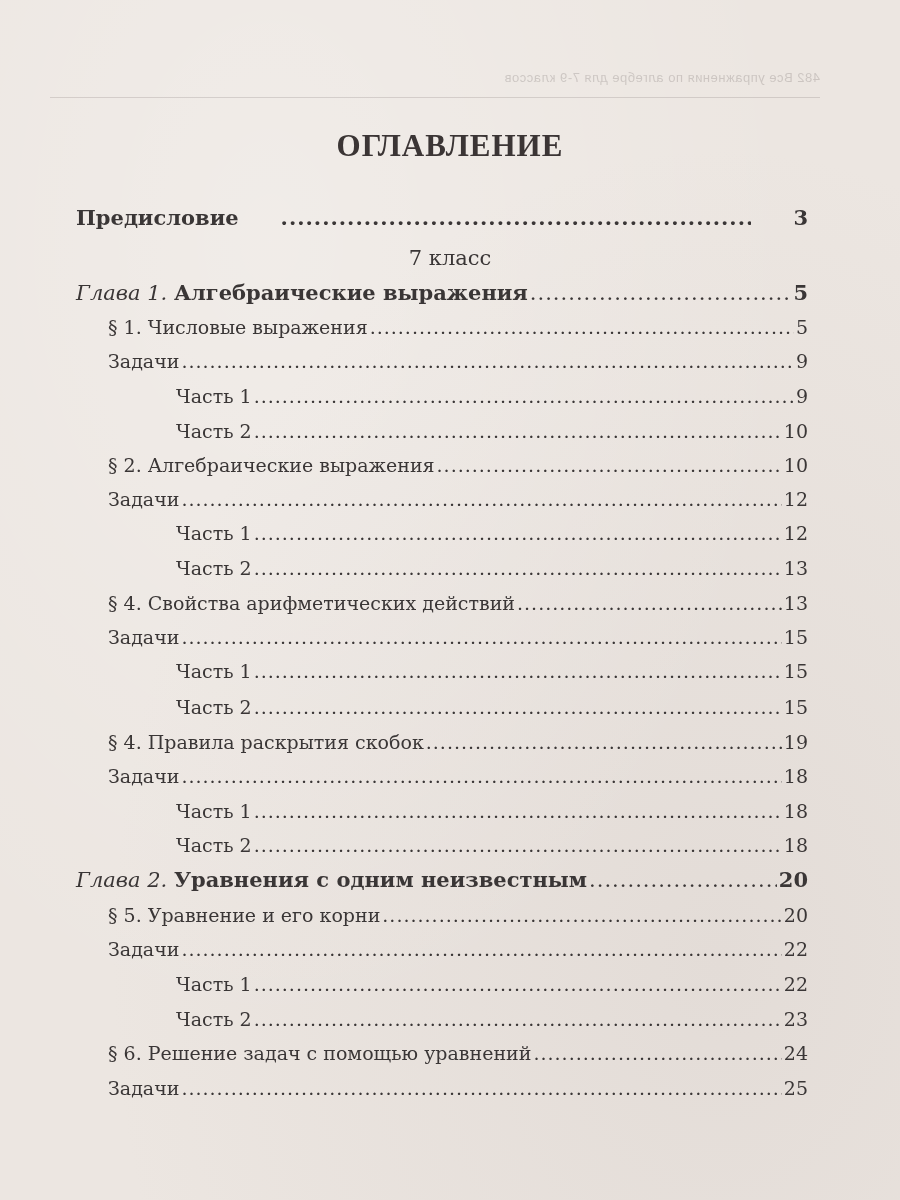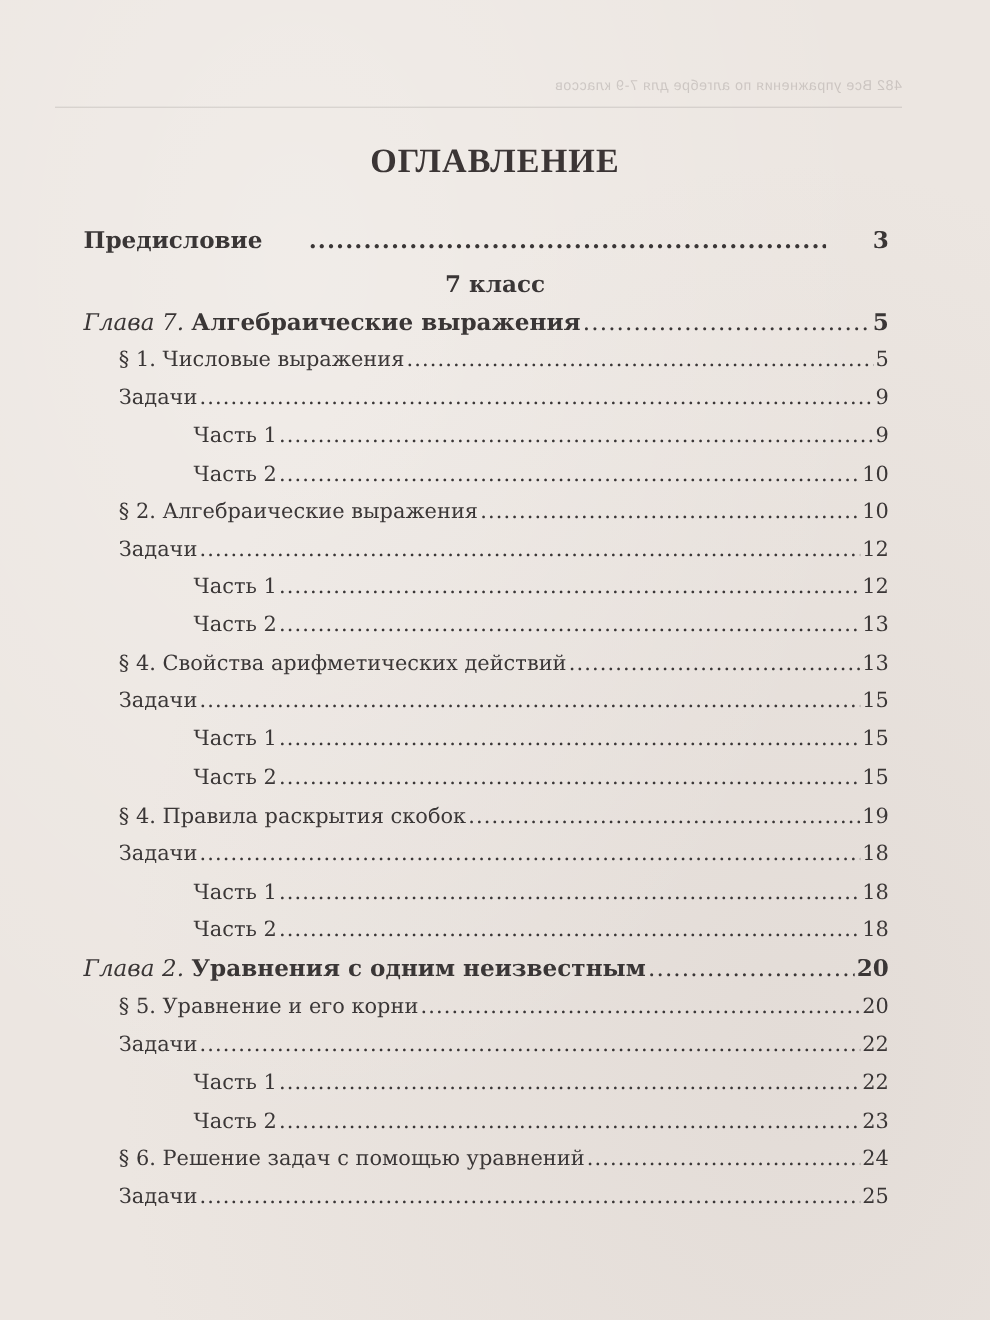--- a/index.html
+++ b/index.html
@@ -47,21 +47,21 @@
   .lvl0 { left: 76px; font-weight: bold; font-size: 21px; gap: 40px; }
   .lvl0 .label, .lvl0 .page { font-weight: bold; }
   .lvl1 { left: 108px; }
   .lvl2 { left: 176px; }
   .chapter { left: 76px; font-size: 21px; }
   .chapter .prefix { font-style: italic; font-weight: normal; }
   .chapter .name { font-weight: bold; }
   .chapter .page { font-weight: bold; }
   .grade {
     position: absolute; left: 0; width: 900px; text-align: center;
-    font-size: 21px; font-weight: bold; line-height: 30px;
+    font-size: 21px; font-weight: normal; line-height: 30px;
   }
 </style>
 </head>
 <body>
 
 <div class="bleed-header">482 Все упражнения по алгебре для 7-9 классов</div>
 <div class="bleed-rule"></div>
 
 <div class="title">ОГЛАВЛЕНИЕ</div>
 
@@ -69,21 +69,21 @@
 
   <div class="row lvl0" style="top:203px">
     <span class="label">Предисловие</span>
     <span class="dots"></span>
     <span class="page">3</span>
   </div>
 
   <div class="grade" style="top:243px">7 класс</div>
 
   <div class="row chapter" style="top:278px">
-    <span class="label"><span class="prefix">Глава 7.</span> <span class="name">Алгебраические выражения</span></span>
+    <span class="label"><span class="prefix">Глава 1.</span> <span class="name">Алгебраические выражения</span></span>
     <span class="dots"></span>
     <span class="page">5</span>
   </div>
 
   <div class="row lvl1" style="top:312px">
     <span class="label">§ 1. Числовые выражения</span>
     <span class="dots"></span>
     <span class="page">5</span>
   </div>
   <div class="row lvl1" style="top:346px">

